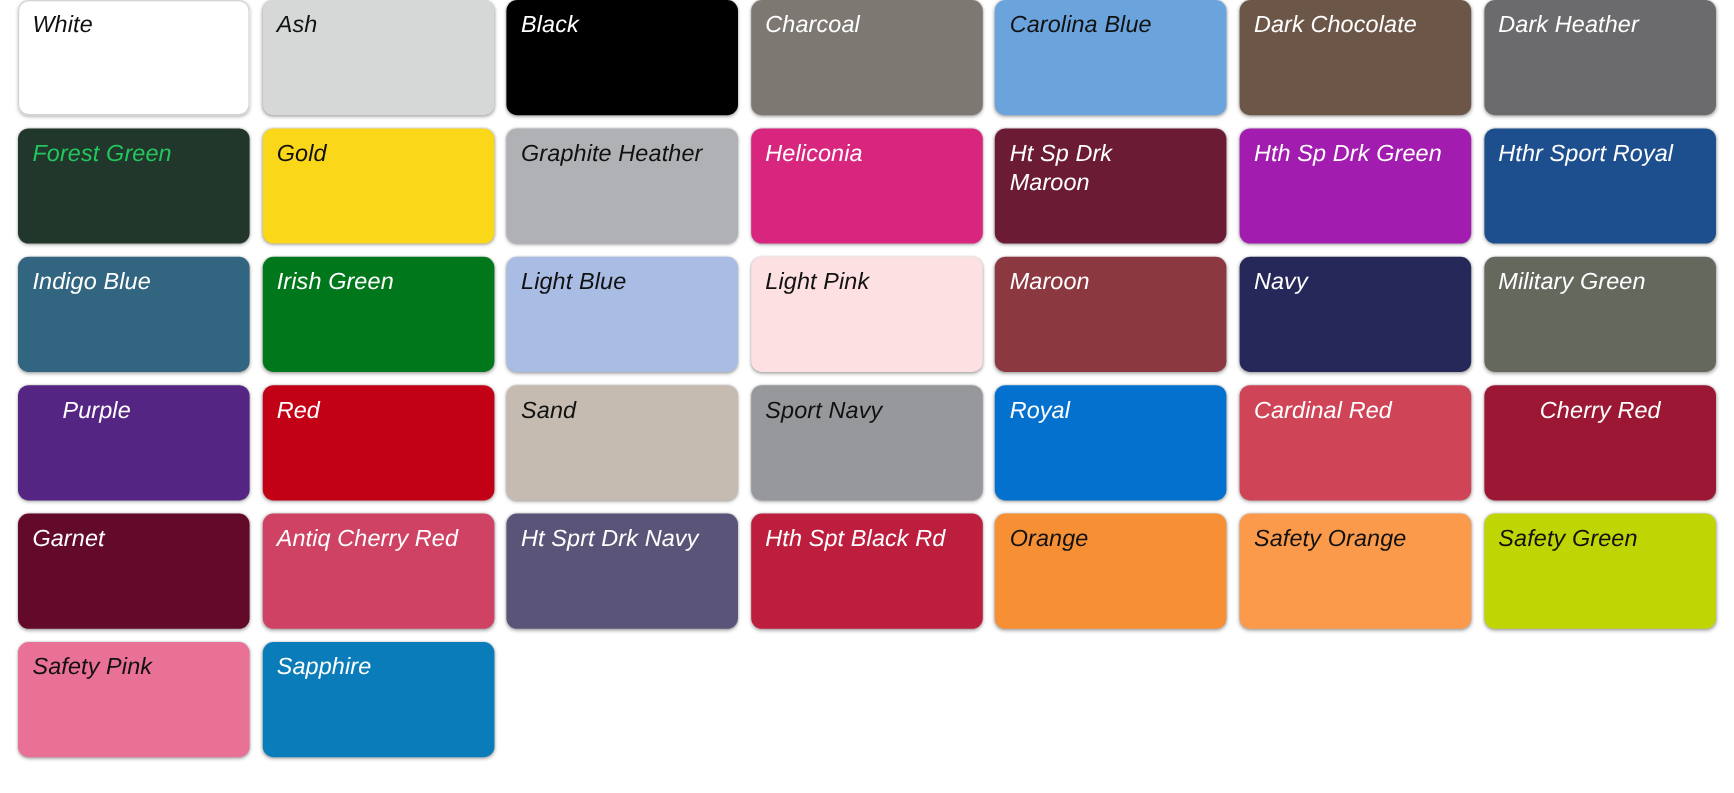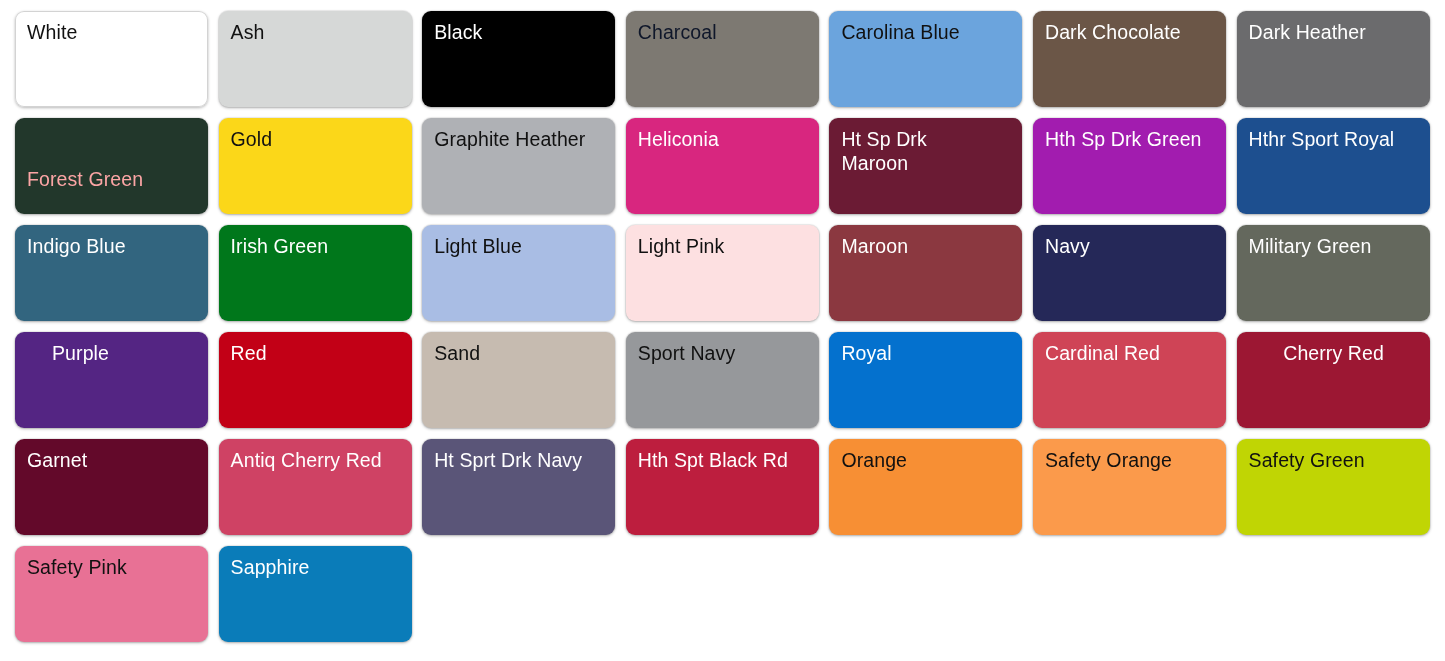--- a/index.html
+++ b/index.html
@@ -13,26 +13,27 @@
   #page {
     position: relative;
     width: 1445px;
     height: 661px;
     background: #ffffff;
     overflow: hidden;
   }
   #swatch-grid {
     position: absolute;
     left: 15px;
-    top: 11px;
+    top: 0;
     width: 1415px;
     display: grid;
     grid-template-columns: repeat(7, 193px);
     column-gap: 10.6px;
     row-gap: 11px;
+    font-style: italic;
   }
   .swatch {
     height: 96px;
     border-radius: 9px;
     padding: 9px 11px 0 12px;
     position: relative;
     box-shadow: 0 1px 3px rgba(0,0,0,0.30), 0 0 0 1px rgba(0,0,0,0.05);
     overflow: hidden;
   }
   .swatch.has-outline {
@@ -55,33 +56,33 @@
       <div class="swatch has-outline" style="background: rgb(255, 255, 255);">
         <span class="swatch-label" style="color: rgb(17, 17, 17);">White</span>
       </div>
       <div class="swatch" style="background: rgb(214, 216, 215);">
         <span class="swatch-label" style="color: rgb(17, 17, 17);">Ash</span>
       </div>
       <div class="swatch" style="background: rgb(0, 0, 0);">
         <span class="swatch-label" style="color: rgb(255, 255, 255);">Black</span>
       </div>
       <div class="swatch" style="background: rgb(125, 121, 114);">
-        <span class="swatch-label" style="color: #0f172a;">Charcoal</span>
+        <span class="swatch-label" style="color: #ffffff;">Charcoal</span>
       </div>
       <div class="swatch" style="background: rgb(107, 164, 221);">
         <span class="swatch-label" style="color: rgb(17, 17, 17);">Carolina Blue</span>
       </div>
       <div class="swatch" style="background: rgb(107, 86, 71);">
         <span class="swatch-label" style="color: rgb(255, 255, 255);">Dark Chocolate</span>
       </div>
       <div class="swatch" style="background: rgb(107, 107, 109);">
         <span class="swatch-label" style="color: rgb(255, 255, 255);">Dark Heather</span>
       </div>
       <div class="swatch" style="background: rgb(34, 55, 43);">
-        <span class="swatch-label" style="color: #fca5a5; margin-top: 40px;">Forest Green</span>
+        <span class="swatch-label" style="color: #22c55e;">Forest Green</span>
       </div>
       <div class="swatch" style="background: rgb(251, 215, 25);">
         <span class="swatch-label" style="color: rgb(17, 17, 17);">Gold</span>
       </div>
       <div class="swatch" style="background: rgb(175, 177, 181);">
         <span class="swatch-label" style="color: rgb(17, 17, 17);">Graphite Heather</span>
       </div>
       <div class="swatch" style="background: rgb(216, 38, 127);">
         <span class="swatch-label" style="color: rgb(255, 255, 255);">Heliconia</span>
       </div>

